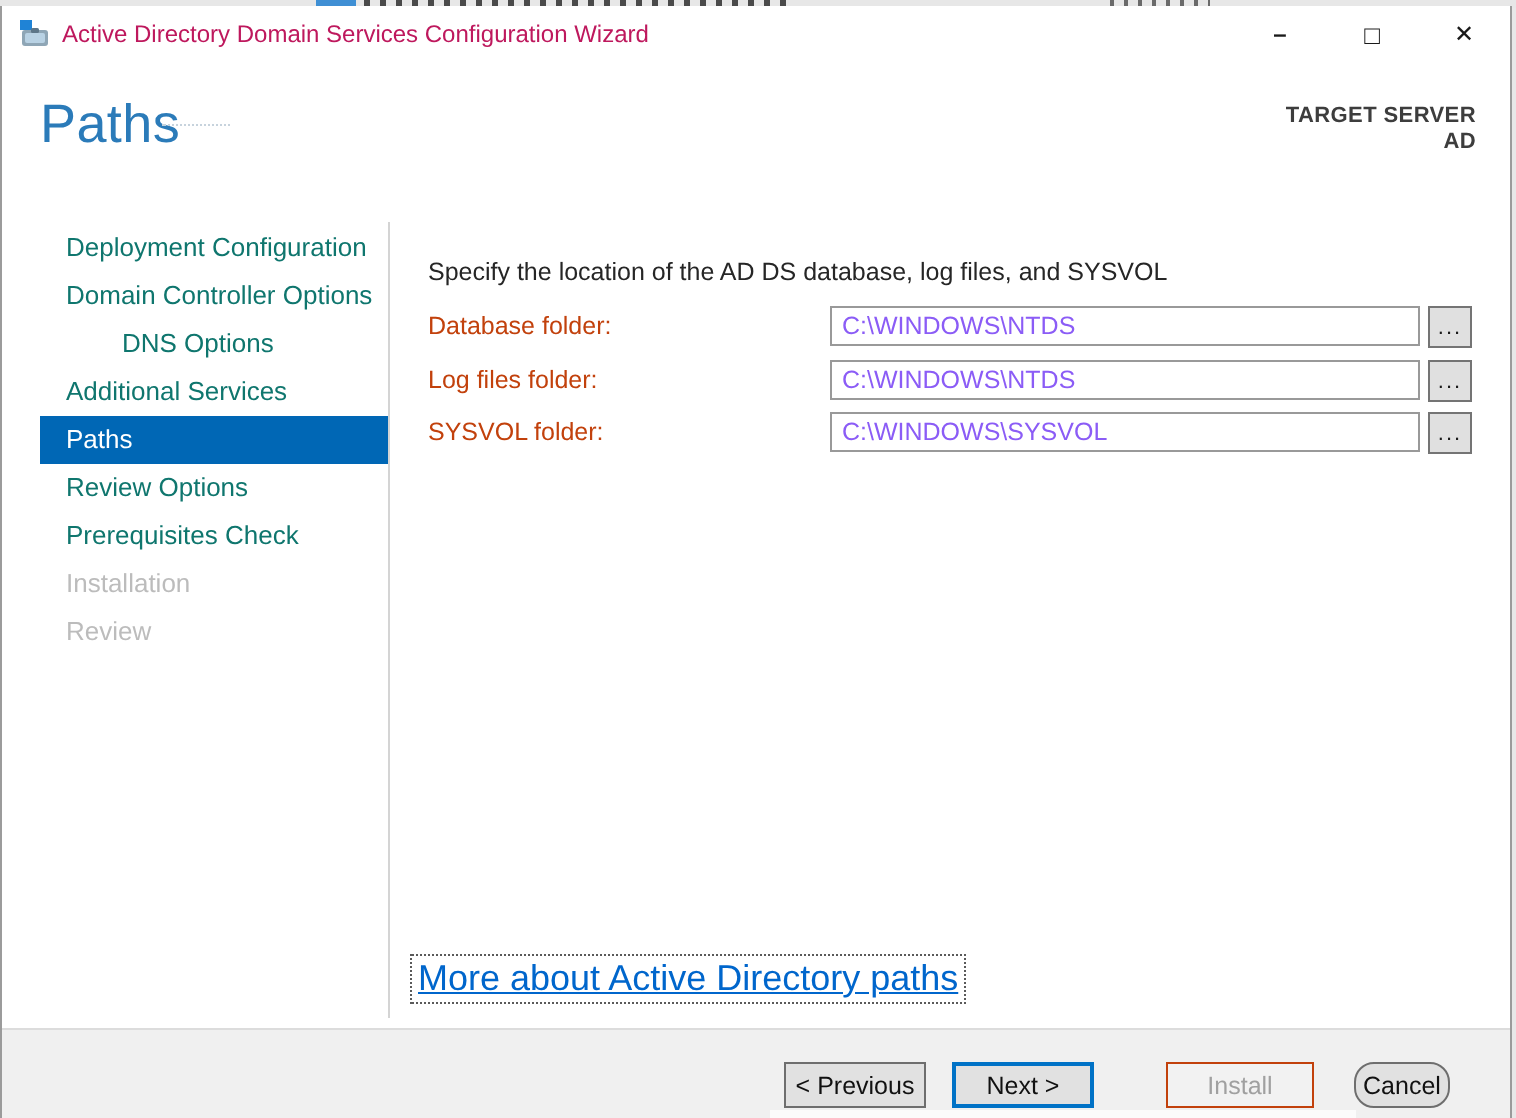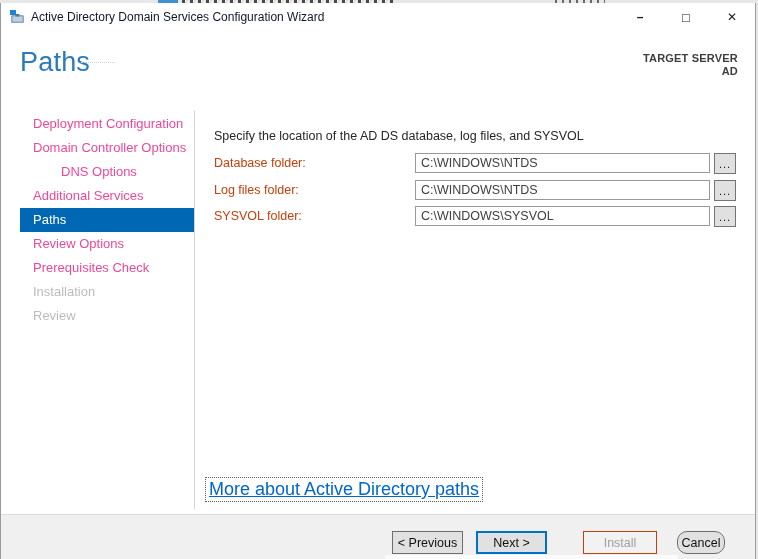--- a/index.html
+++ b/index.html
@@ -17,49 +17,49 @@
     background:repeating-linear-gradient(90deg,#6a6a6a 0 2px,transparent 2px 7px);}
 
   
   .dialog{position:absolute;left:0;top:3px;width:756px;height:556px;background:#ffffff;
     border-left:1px solid #9b9b9b;border-right:1px solid #9b9b9b;box-sizing:border-box;}
 
   
   .titlebar{position:absolute;left:0;top:0;width:100%;height:28px;background:#ffffff;}
   .titlebar-icon{position:absolute;left:9px;top:6px;width:15px;height:15px;}
   .titlebar-title{position:absolute;left:30px;top:0;height:28px;line-height:28px;
-    font-size:12px;color:#0f172a;white-space:nowrap;}
+    font-size:12px;color:#be185d;white-space:nowrap;}
   .win-controls{position:absolute;right:0;top:0;height:28px;display:flex;}
   .win-btn{width:46px;height:28px;display:flex;align-items:center;justify-content:center;
     color:#1a1a1a;font-size:12px;cursor:default;}
   .win-btn.maxi{font-size:13px;}
   .win-btn.mini{font-weight:bold;}
 
   
   .page-title{position:absolute;left:19px;top:44px;font-size:27px;font-weight:300;
     color:#2b7bb9;letter-spacing:0.2px;}
   .focus-dots{position:absolute;left:80px;top:59px;width:34px;height:4px;
     border-top:1px dotted #c7d3dd;}
   .target-server{position:absolute;right:17px;top:49px;text-align:right;
     font-size:11px;font-weight:bold;color:#3d3d3d;line-height:13px;letter-spacing:0.2px;}
 
   
   .sidebar-divider{position:absolute;left:193px;top:108px;width:1px;height:398px;background:#d4d4d4;}
   .sidebar{position:absolute;left:19px;top:109px;width:174px;}
-  .side-item{height:24px;line-height:24px;font-size:13px;color:#ec4899;
+  .side-item{height:24px;line-height:24px;font-size:13px;color:#0f766e;
     padding-left:13px;white-space:nowrap;cursor:default;}
   .side-item.indent1{padding-left:41px;}
   .side-item.selected{background:#0067b5;color:#ffffff;}
   .side-item.disabled{color:#bcbcbc;}
 
   
   .description{position:absolute;left:213px;top:126px;font-size:12.5px;color:#262626;}
   .field-label{position:absolute;left:213px;font-size:12.5px;color:#c2410c;height:20px;line-height:20px;}
   .field-input{position:absolute;left:414px;width:288px;height:18px;border:1px solid #999999;
-    font-family:"Liberation Sans",sans-serif;font-size:12.5px;color:#404040;padding:0 0 0 5px;
+    font-family:"Liberation Sans",sans-serif;font-size:12.5px;color:#8b5cf6;padding:0 0 0 5px;
     background:#ffffff;outline:none;}
   .browse-btn{position:absolute;left:713px;width:22px;height:21px;background:#e0e0e0;
     border:1px solid #747474;box-sizing:border-box;font-size:11px;line-height:14px;
     color:#1a1a1a;text-align:center;letter-spacing:1px;padding:0;cursor:default;}
   .row1{top:150px;} .row2{top:177px;} .row3{top:203px;}
 
   .more-link{position:absolute;left:204px;top:474px;font-size:18px;color:#0066cc;
     text-decoration:underline;border:1px dotted #5a5a5a;padding:1px 3px;cursor:pointer;}
 
   

